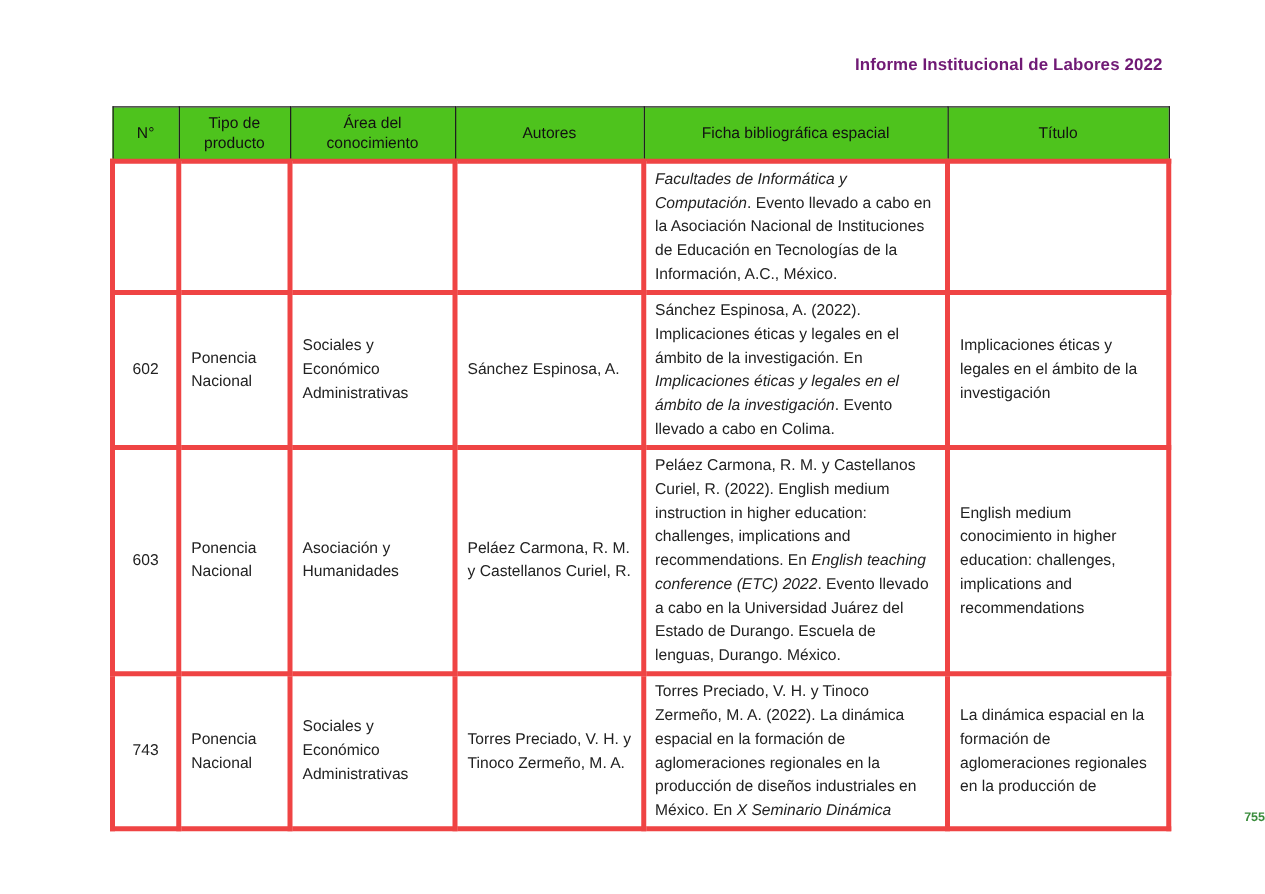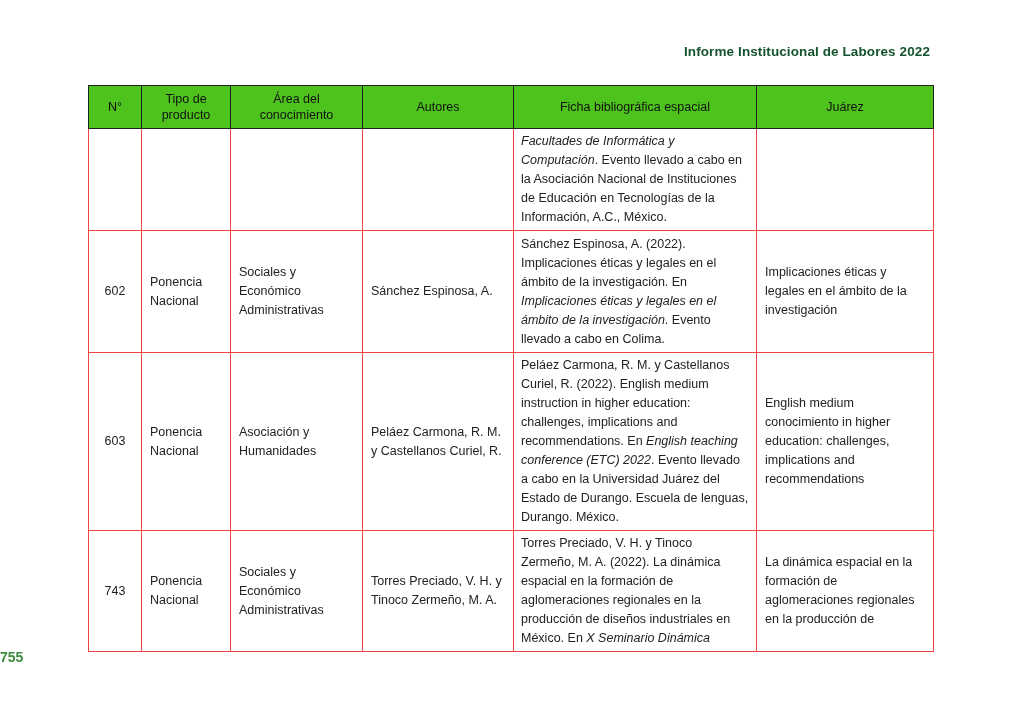--- a/index.html
+++ b/index.html
@@ -14,21 +14,21 @@
   .page {
     position: absolute; inset: 0;
     background: #ffffff;
   }
   .doc-header {
     position: absolute;
     top: 44px;
     right: 82px;
     font-size: 13.5px;
     font-weight: 700;
-    color: #14532d;
+    color: #701a75;
     letter-spacing: 0.1px;
   }
   table.report-table {
     position: absolute;
     left: 88px;
     top: 85px;
     width: 845px;
     border-collapse: collapse;
     table-layout: fixed;
     font-size: 12.5px;
@@ -41,39 +41,39 @@
     font-weight: 400;
     color: #111111;
     height: 43px;
     text-align: center;
     vertical-align: middle;
     padding: 2px 6px;
     font-size: 12.5px;
     line-height: 16px;
   }
   .report-table td {
-    border: 1px solid #ef4444;
+    border: 4px solid #ef4444;
     vertical-align: middle;
     padding: 3px 8px;
     background: #ffffff;
   }
   .report-table td.cell-num { text-align: center; }
   .report-table td.cell-ficha { padding: 3px 7px; }
   .report-table tbody tr:nth-child(1) { height: 95px; }
   .report-table tbody tr:nth-child(2) { height: 122px; }
   .report-table tbody tr:nth-child(3) { height: 176px; }
   .report-table tbody tr:nth-child(4) { height: 105px; }
   .report-table tbody tr:nth-child(1) td.cell-ficha { vertical-align: top; }
   .page-footer {
     position: absolute;
     top: 649px;
     left: 0;
     width: 100%;
-    text-align: left;
-    font-size: 14px;
+    text-align: right;
+    font-size: 10px;
     font-weight: 700;
     color: #3a8c3c;
   }
 </style>
 </head>
 <body>
 
 <div class="page">
 
   <div class="doc-header">Informe Institucional de Labores 2022</div>
@@ -87,21 +87,21 @@
       <col style="width:243px">
       <col style="width:177px">
     </colgroup>
     <thead>
       <tr>
         <th>N°</th>
         <th>Tipo de producto</th>
         <th>Área del conocimiento</th>
         <th>Autores</th>
         <th>Ficha bibliográfica espacial</th>
-        <th>Juárez</th>
+        <th>Título</th>
       </tr>
     </thead>
     <tbody>
         <tr>
       <td class="cell-num"></td>
       <td class="cell-tipo"></td>
       <td class="cell-area"></td>
       <td class="cell-autores"></td>
       <td class="cell-ficha"><i>Facultades de Informática y Computación</i><span>. Evento llevado a cabo en la Asociación Nacional de Instituciones de Educación en Tecnologías de la Información, A.C., México.</span></td>
       <td class="cell-titulo"></td>

